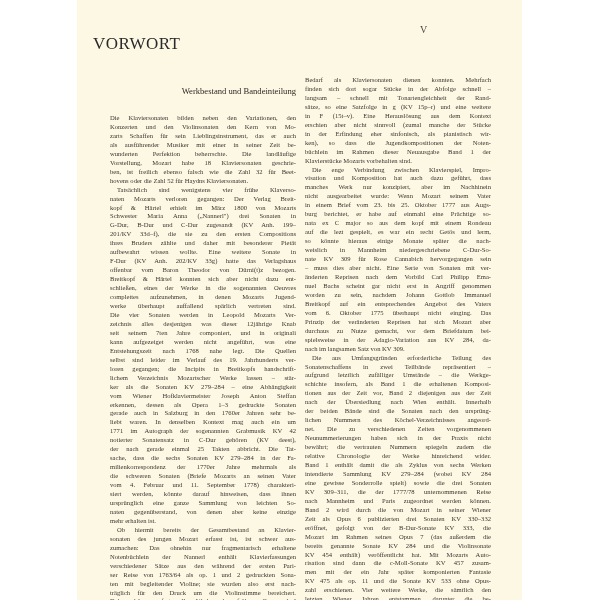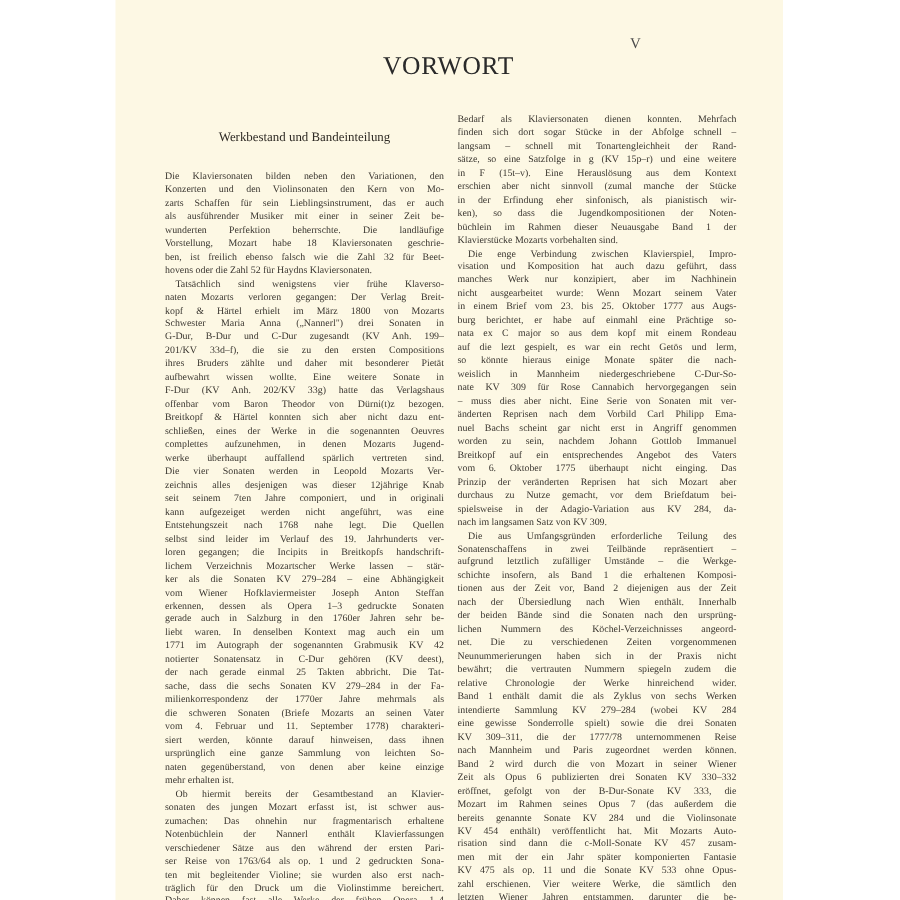--- a/index.html
+++ b/index.html
@@ -6,33 +6,33 @@
   body { width:600px; height:600px; position:relative; overflow:hidden; }
   .page {
     position:absolute; left:77px; top:0; width:445px; height:600px;
     background:#fdf8e4;
   }
   .page-number {
     position:absolute; left:343px; top:24px;
     font-family:"Liberation Serif", serif; font-size:10px; color:#4a4a4a;
   }
   .title {
-    position:absolute; left:2px; width:440px; top:34px; text-align:center;
+    position:absolute; left:16px; width:440px; top:34px; 
     font-family:"Liberation Serif", serif; font-size:17px; letter-spacing:0.5px; color:#2a2a2a;
   }
   .col {
     position:absolute; width:186px;
     font-family:"Liberation Serif", serif; font-size:6.6px; line-height:8.95px;
     color:#3a3630; text-align:justify; hyphens:manual;
   }
   .col-left { left:33px; top:86px; }
   .col-right { left:228px; top:76px; }
   .heading {
     font-family:"Liberation Serif", serif; font-size:8.6px; color:#2e2a24;
-    margin:0 0 17px 0; line-height:11px; text-align:center;
+    margin:0 0 17px 0; line-height:11px; text-align:right;
   }
   .line { display:block; text-align:justify; text-align-last:justify; white-space:nowrap; overflow:hidden; }
   .line.last { text-align-last:left; }
 </style>
 </head>
 <body>
 
 <div class="page">
   <div class="page-number">V</div>
   <div class="title">VORWORT</div>

